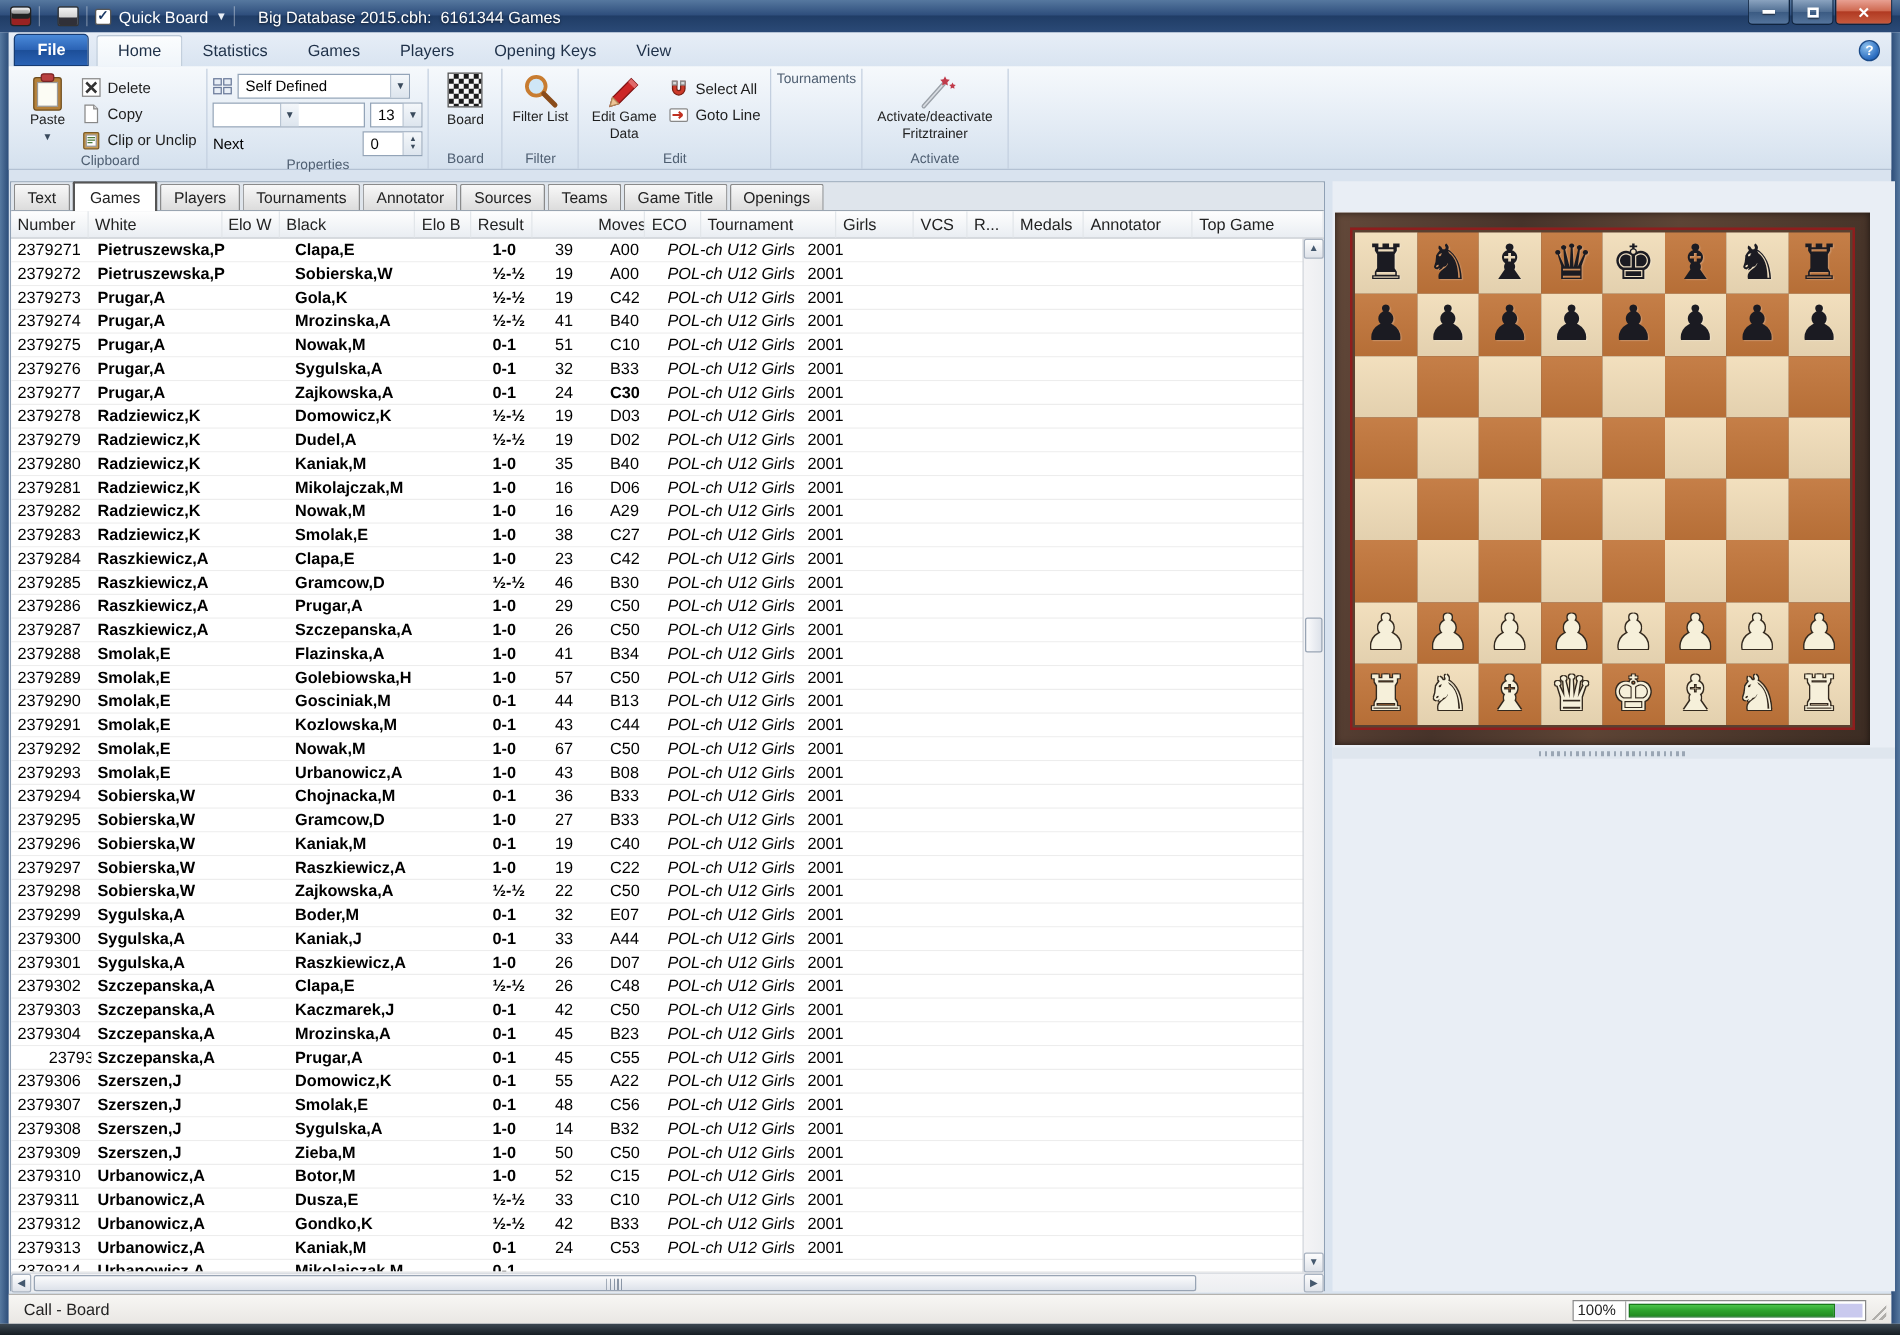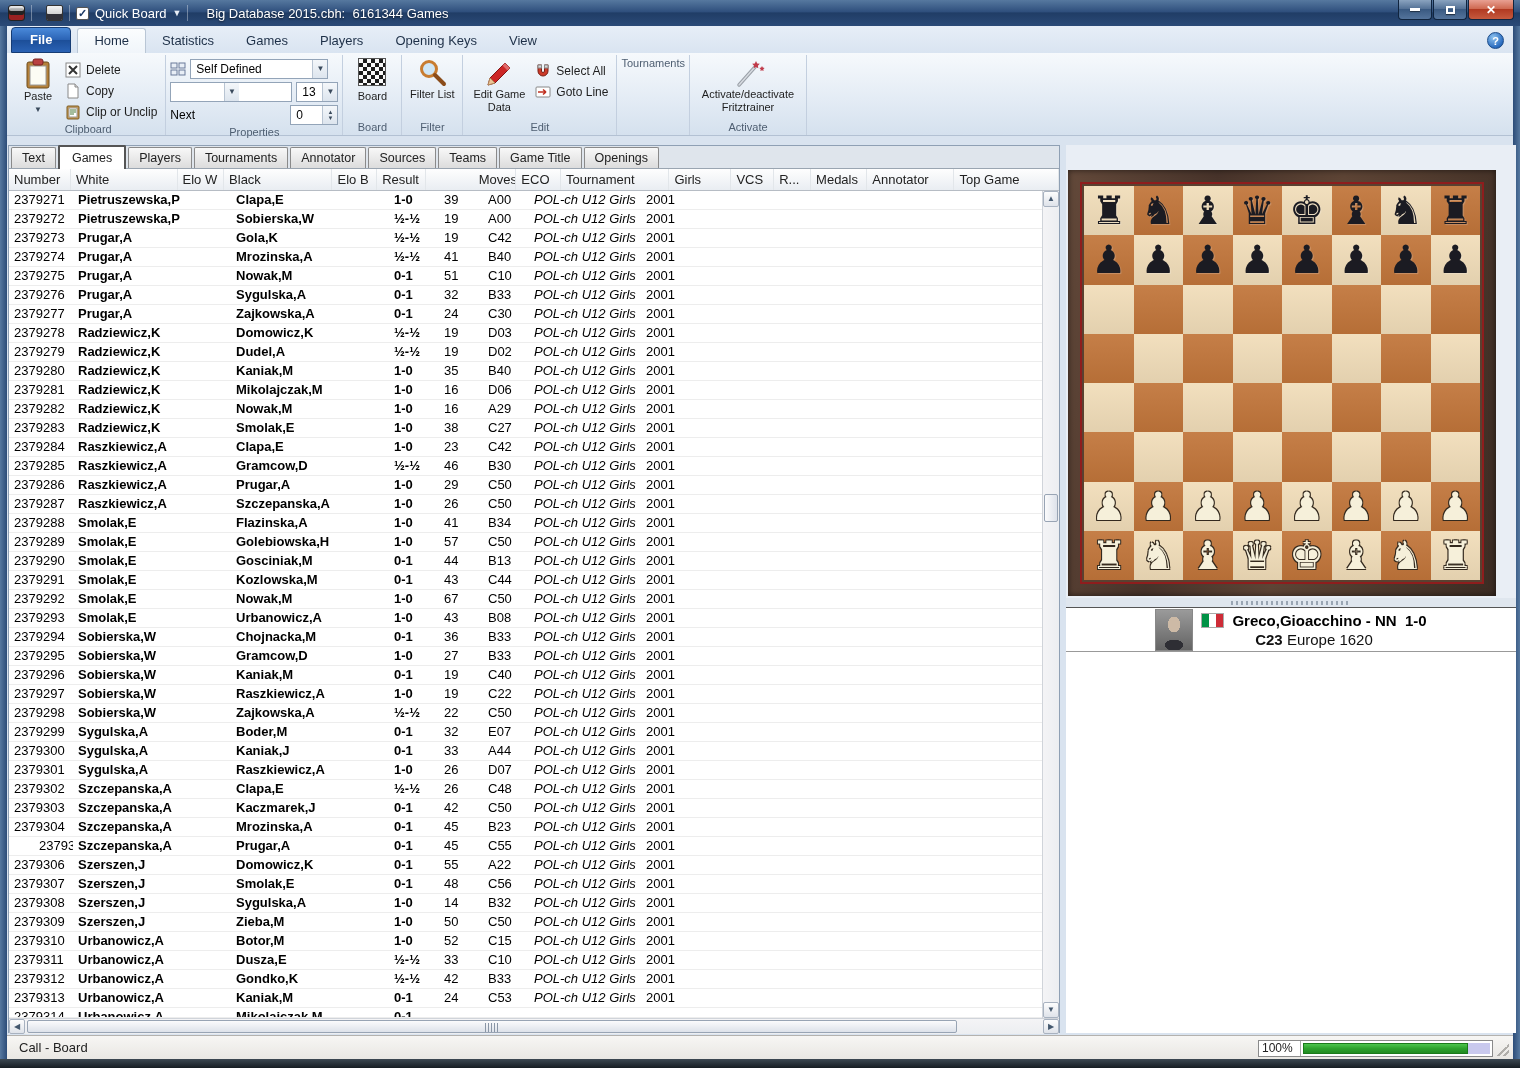--- a/index.html
+++ b/index.html
@@ -485,21 +485,21 @@
           <div class="td" style="width: 108px;"></div>
         </div>
         <div class="trow">
           <div class="td" style="width: 64px;">2379277</div>
           <div class="td b" style="width: 110px;">Prugar,A</div>
           <div class="td" style="width: 48px;"></div>
           <div class="td b" style="width: 112px;">Zajkowska,A</div>
           <div class="td" style="width: 46px;"></div>
           <div class="td b" style="width: 50px;">0-1</div>
           <div class="td" style="width: 44px;">24</div>
-          <div class="td" style="width: 46px;">C30</div>
+          <div class="td" style="width: 46px; font-weight: bold;">C30</div>
           <div class="td i" style="width: 112px;">POL-ch U12 Girls</div>
           <div class="td" style="width: 64px;">2001</div>
           <div class="td" style="width: 44px;"></div>
           <div class="td" style="width: 38px;"></div>
           <div class="td" style="width: 58px;"></div>
           <div class="td" style="width: 90px;"></div>
           <div class="td" style="width: 108px;"></div>
         </div>
         <div class="trow">
           <div class="td" style="width: 64px;">2379278</div>
@@ -1278,37 +1278,20 @@
             <div class="sq light">
               <span class="pc white">♜</span>
             </div>
           </div>
         </div>
     </div>
     <div class="splitter">
         <div class="dots"></div>
       </div>
 
-    <div class="lower">
-      <div class="game-header">
-        <div class="photo"></div>
-        <div class="gh-col">
-          <div class="gh-line1">
-            <div class="flag"></div>
-            <span>Greco,Gioacchino - NN  1-0</span>
-          </div>
-          <div class="gh-line2">
-            <span class="eco">C23</span>
-            <span> </span>
-            <span>Europe 1620</span>
-          </div>
-        </div>
-      </div>
-
-    </div>
   </div>
 
   <div class="statusbar">
     <span class="status-left">Call - Board</span>
     <div class="progress-wrap">
       <span class="plabel">100%</span>
       <div class="pbar">
           <div class="pfill"></div>
         </div>
     </div>

